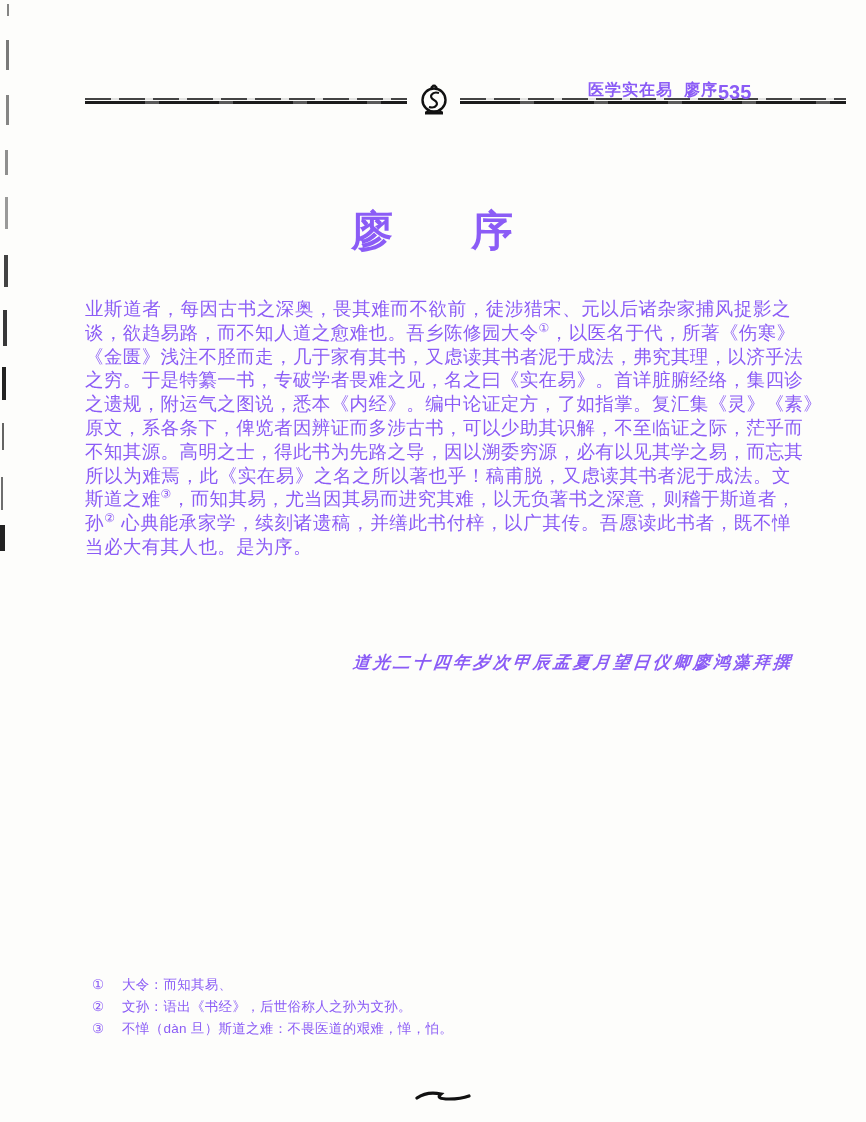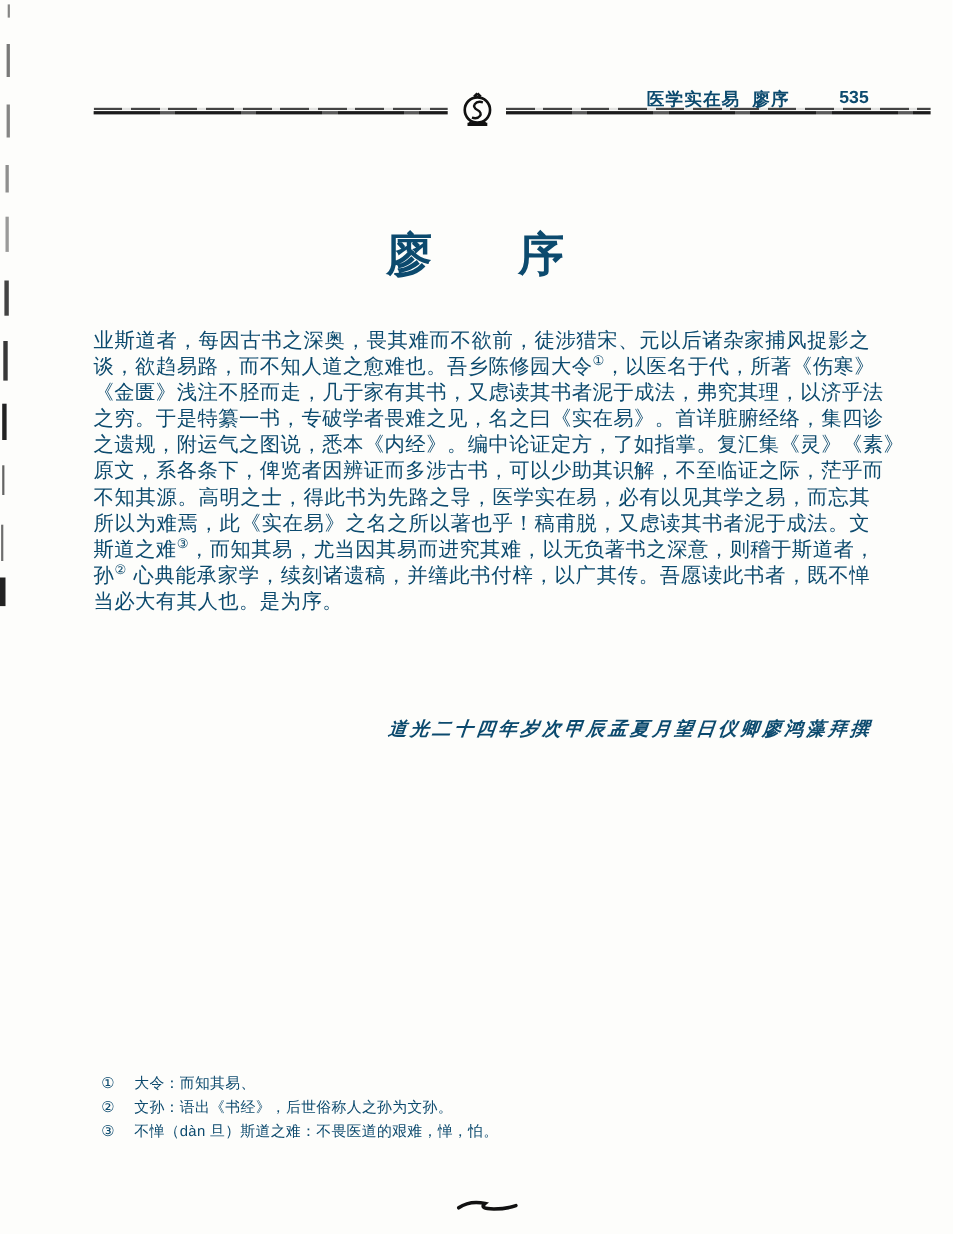--- a/index.html
+++ b/index.html
@@ -7,21 +7,21 @@
     padding: 0;
     background: #ffffff;
   }
   .page {
     position: relative;
     width: 866px;
     height: 1122px;
     background: #fdfdfb;
     overflow: hidden;
     font-family: "Liberation Sans", sans-serif;
-    color: #0c4a6e;
+    color: #8b5cf6;
   }
 
   
   .tick {
     position: absolute;
     background: #222;
   }
 
   
   .header-rule {
@@ -45,23 +45,22 @@
     width: 172px;
     font-size: 16px;
     font-weight: bold;
     letter-spacing: 1px;
     white-space: nowrap;
   }
   .header-page {
     position: absolute;
     top: 81px;
     left: 718px;
-    font-size: 16px;
-    font-weight: bold;
-    margin-left: 45px;
+    font-size: 20px;
+    font-weight: bold;
   }
   .ornament {
     position: absolute;
     top: 82px;
     left: 413px;
     width: 42px;
     height: 38px;
   }
 
   
@@ -195,21 +194,21 @@
     <span>序</span>
   </div>
 
   <div class="body-text">
       <div class="line">业斯道者，每因古书之深奥，畏其难而不欲前，徒涉猎宋、元以后诸杂家捕风捉影之</div>
       <div class="line">谈，欲趋易路，而不知人道之愈难也。吾乡陈修园大令<sup>①</sup>，以医名于代，所著《伤寒》</div>
       <div class="line">《金匮》浅注不胫而走，几于家有其书，又虑读其书者泥于成法，弗究其理，以济乎法</div>
       <div class="line">之穷。于是特纂一书，专破学者畏难之见，名之曰《实在易》。首详脏腑经络，集四诊</div>
       <div class="line">之遗规，附运气之图说，悉本《内经》。编中论证定方，了如指掌。复汇集《灵》《素》</div>
       <div class="line">原文，系各条下，俾览者因辨证而多涉古书，可以少助其识解，不至临证之际，茫乎而</div>
-      <div class="line">不知其源。高明之士，得此书为先路之导，医学实在易，必有以见其学之易，而忘其</div>
+      <div class="line">不知其源。高明之士，得此书为先路之导，因以溯委穷源，必有以见其学之易，而忘其</div>
       <div class="line">所以为难焉，此《实在易》之名之所以著也乎！稿甫脱，又虑读其书者泥于成法。文</div>
       <div class="line">斯道之难<sup>③</sup>，而知其易，尤当因其易而进究其难，以无负著书之深意，则稽于斯道者，</div>
       <div class="line">孙<sup>②</sup> 心典能承家学，续刻诸遗稿，并缮此书付梓，以广其传。吾愿读此书者，既不惮</div>
       <div class="line last">当必大有其人也。是为序。</div>
     </div>
 
   <div class="signature">道光二十四年岁次甲辰孟夏月望日仪卿廖鸿藻拜撰</div>
 
   <div class="footnotes">
       <div class="footnote-row">

